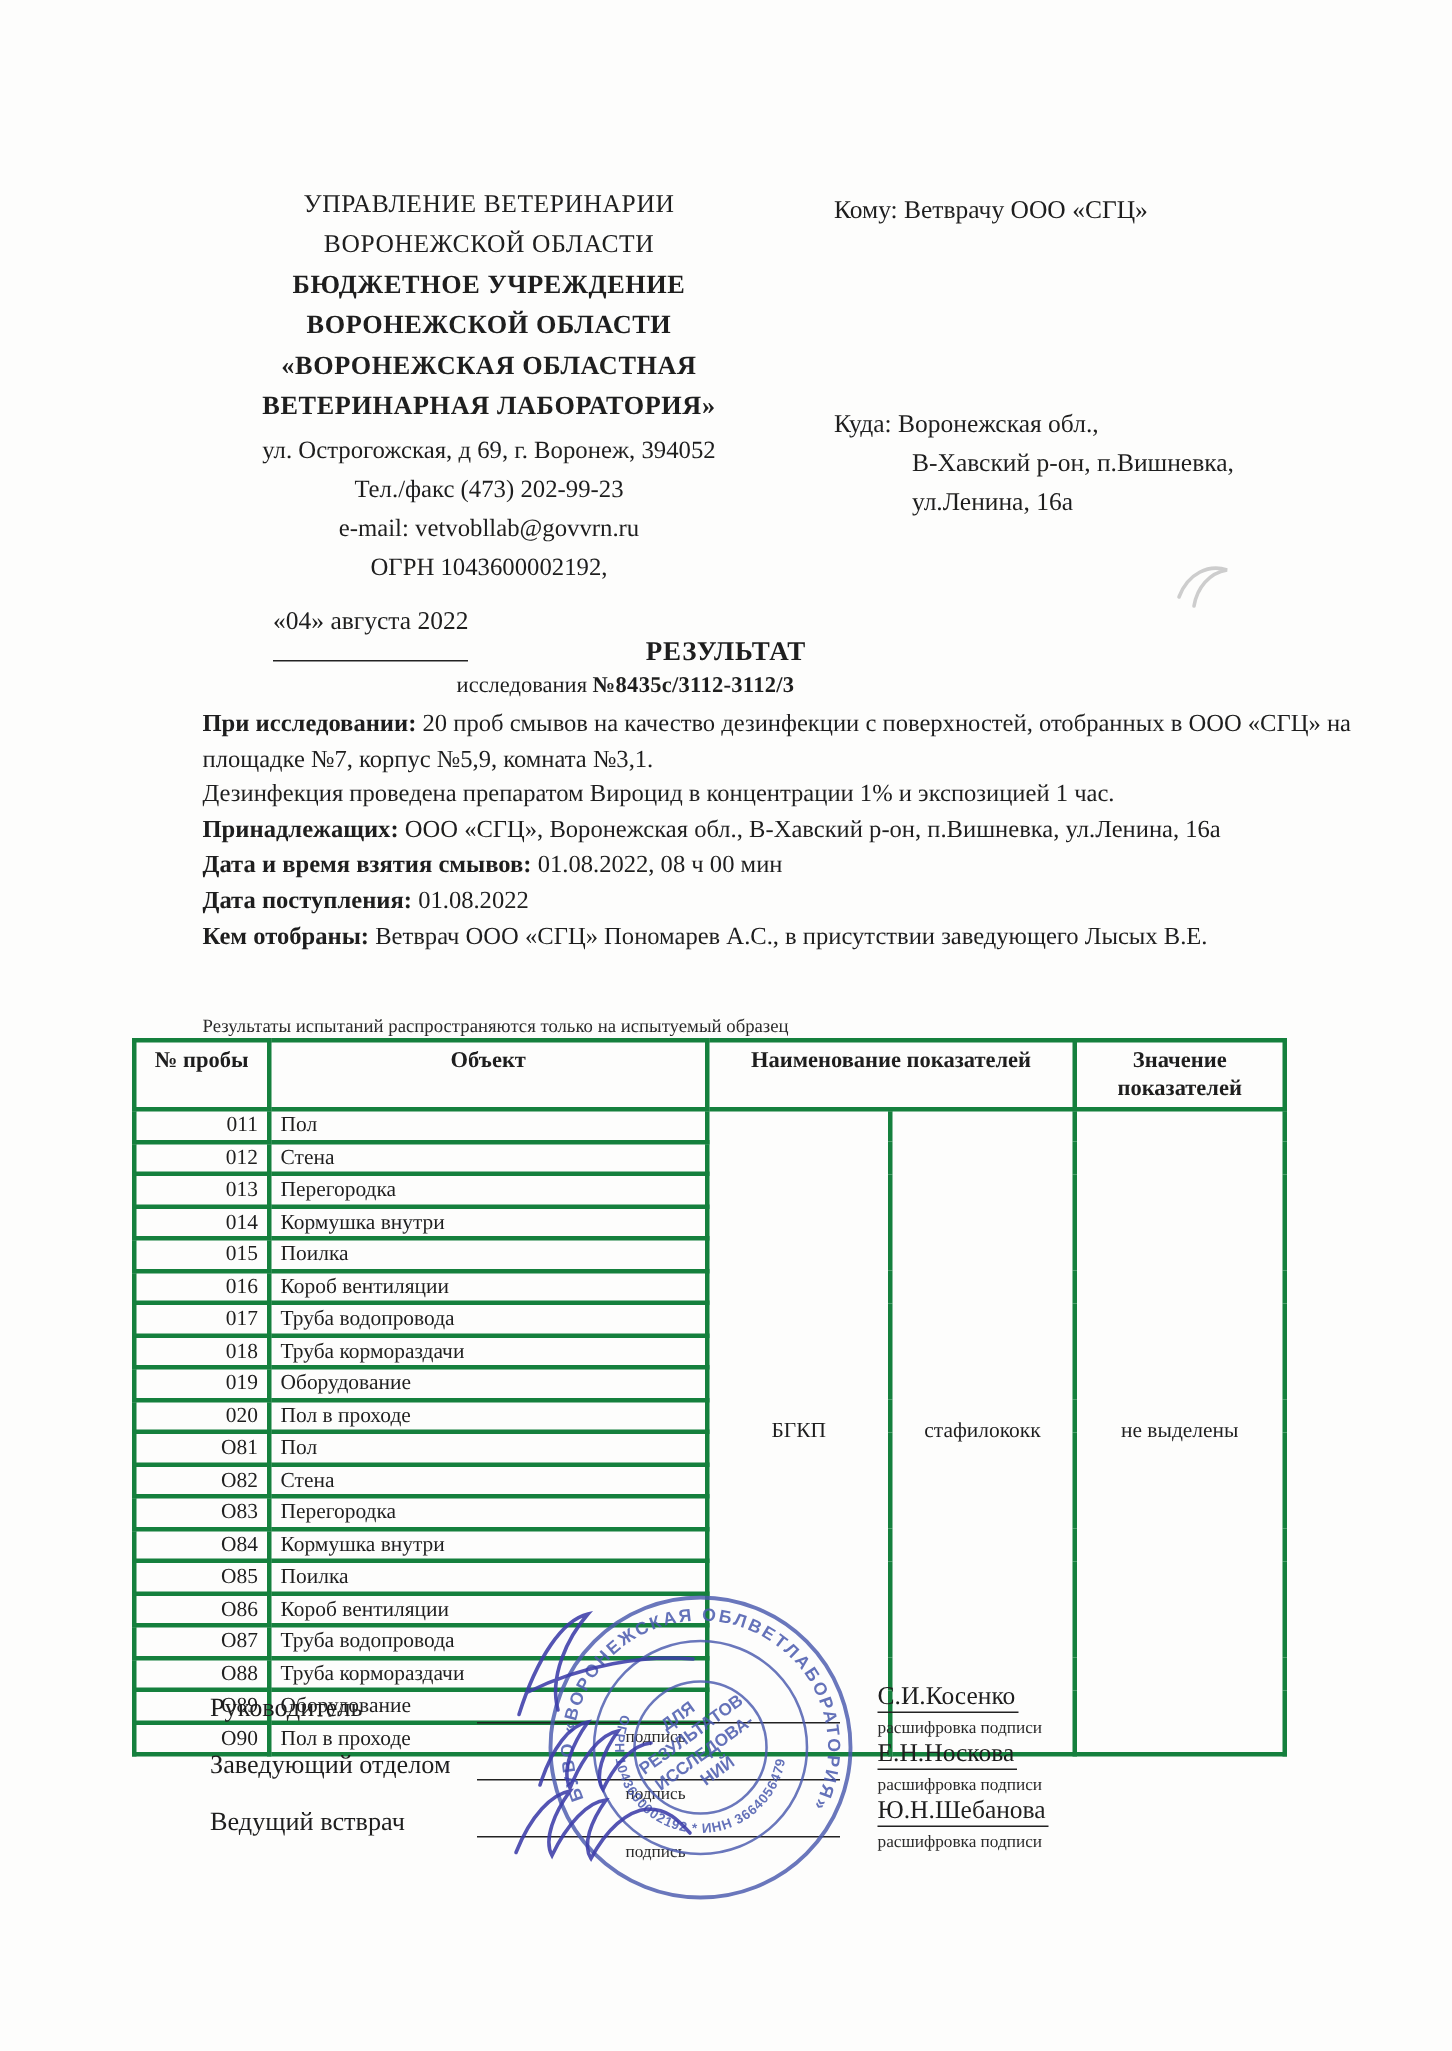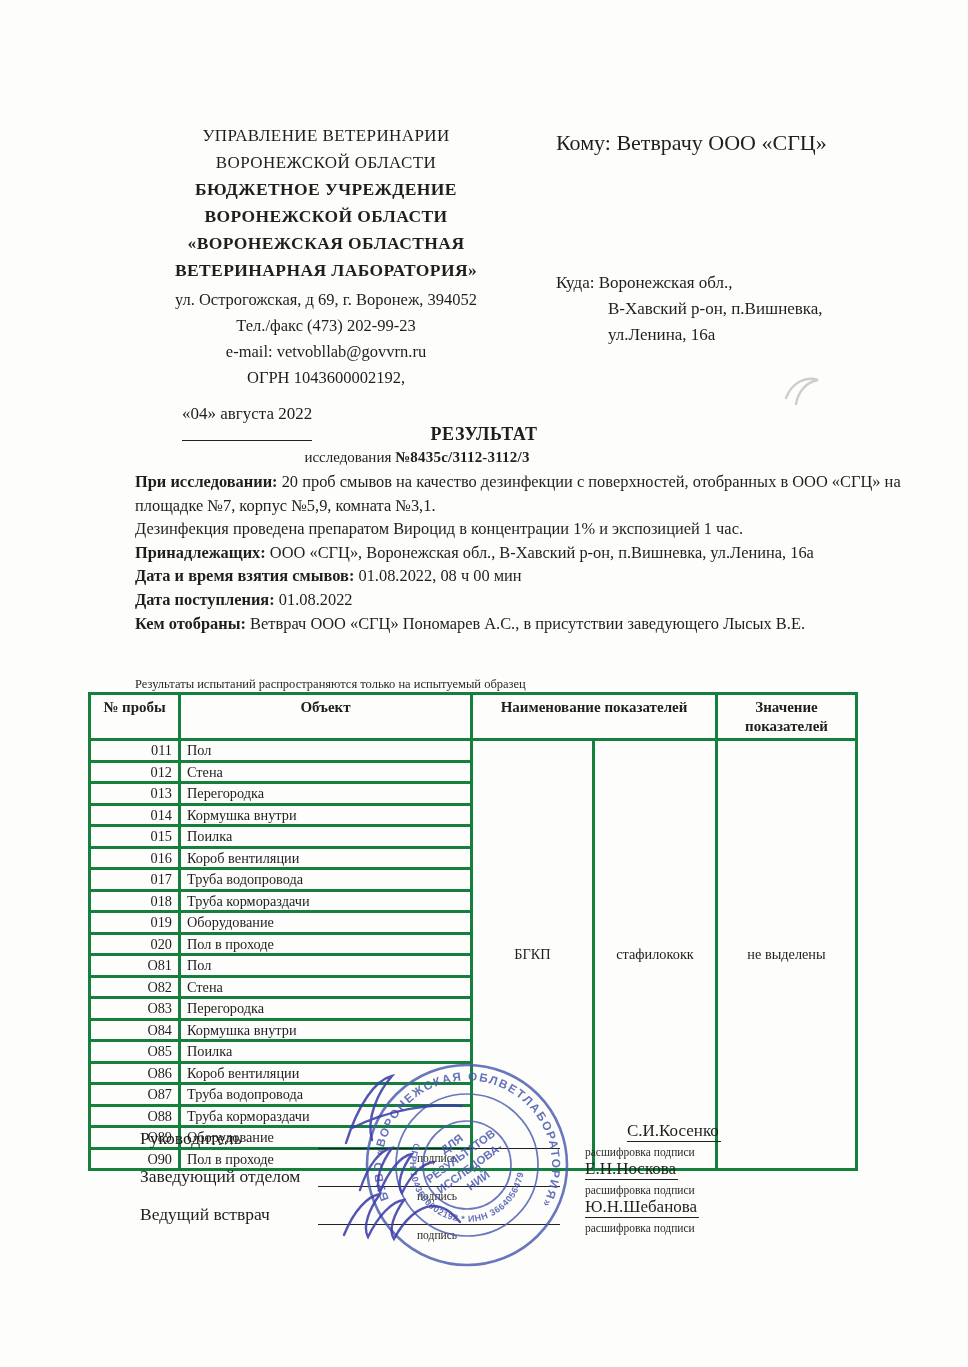--- a/index.html
+++ b/index.html
@@ -7,21 +7,21 @@
     position:relative; width:968px; height:1367px; margin:0 auto;
     background:#fdfdfc; overflow:hidden;
     font-family:"Liberation Serif","DejaVu Serif",serif; color:#1e1e1e;
   }
   
   .org-block{position:absolute; left:96px; top:122px; width:460px; text-align:center;}
   .org-line{font-size:17px; line-height:27px; letter-spacing:.4px;}
   .org-line.bold{font-weight:bold; font-size:17.5px;}
   .addr-block{position:absolute; left:96px; top:287px; width:460px; text-align:center;}
   .addr-line{font-size:16.5px; line-height:26px;}
-  .to-line{position:absolute; left:556px; top:130px; width:380px; font-size:22px;}
+  .to-line{position:absolute; left:556px; top:130px; width:380px; font-size:17px;}
   .where-block{position:absolute; left:556px; top:270px; width:380px; font-size:17px; line-height:26px;}
   .where-indent{padding-left:52px;}
   
   .date-line{position:absolute; left:182px; top:404px; font-size:17px; border-bottom:1.4px solid #222; padding-bottom:16px;}
   .doc-title{position:absolute; left:0; top:424px; width:968px; text-align:center; font-weight:bold; font-size:18px; letter-spacing:.6px;}
   .doc-subtitle{position:absolute; left:0; top:449px; width:834px; text-align:center; font-size:15px;}
   .doc-subtitle b{letter-spacing:.2px;}
   
   .body-text{position:absolute; left:135px; top:470px; width:818px; font-size:16.4px; line-height:23.6px;}
   .body-text p{margin:0;}
@@ -187,21 +187,21 @@
         <tr>
           <td class="c-id">О90</td>
           <td class="c-obj">Пол в проходе</td>
         </tr>
       </tbody>
   </table>
 
   <div class="sig-role" style="top:1128px;">Руководитель</div>
   <div class="sig-line" style="top:1128px;"></div>
   <div class="sig-podpis" style="top:1152px;">подпись</div>
-  <div class="sig-name" style="top:1121px;margin-left:42px;">С.И.Косенко</div>
+  <div class="sig-name" style="top:1121px;">С.И.Косенко</div>
   <div class="sig-caption" style="top:1146px;">расшифровка подписи</div>
 
   <div class="sig-role" style="top:1166px;">Заведующий отделом</div>
   <div class="sig-line" style="top:1166px;"></div>
   <div class="sig-podpis" style="top:1190px;">подпись</div>
   <div class="sig-name" style="top:1159px;">Е.Н.Носкова</div>
   <div class="sig-caption" style="top:1184px;">расшифровка подписи</div>
 
   <div class="sig-role" style="top:1204px;">Ведущий встврач</div>
   <div class="sig-line" style="top:1204px;"></div>

